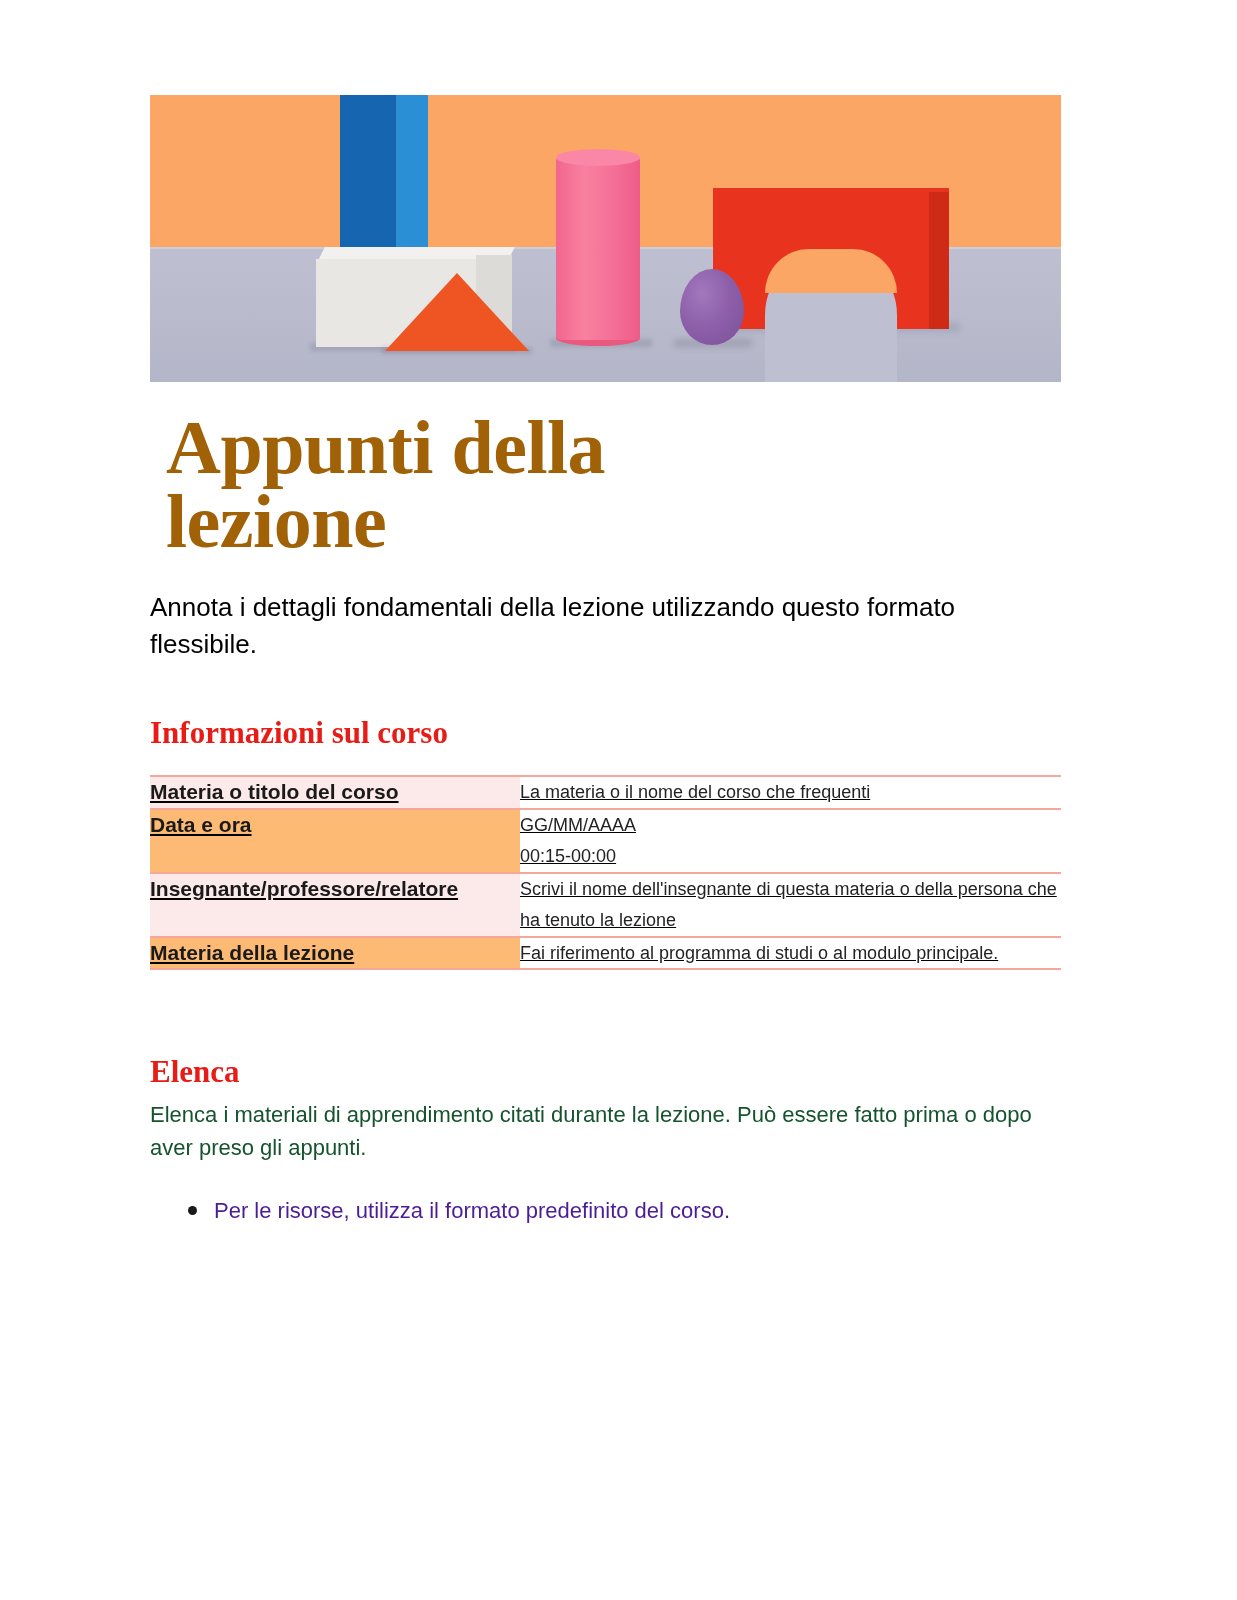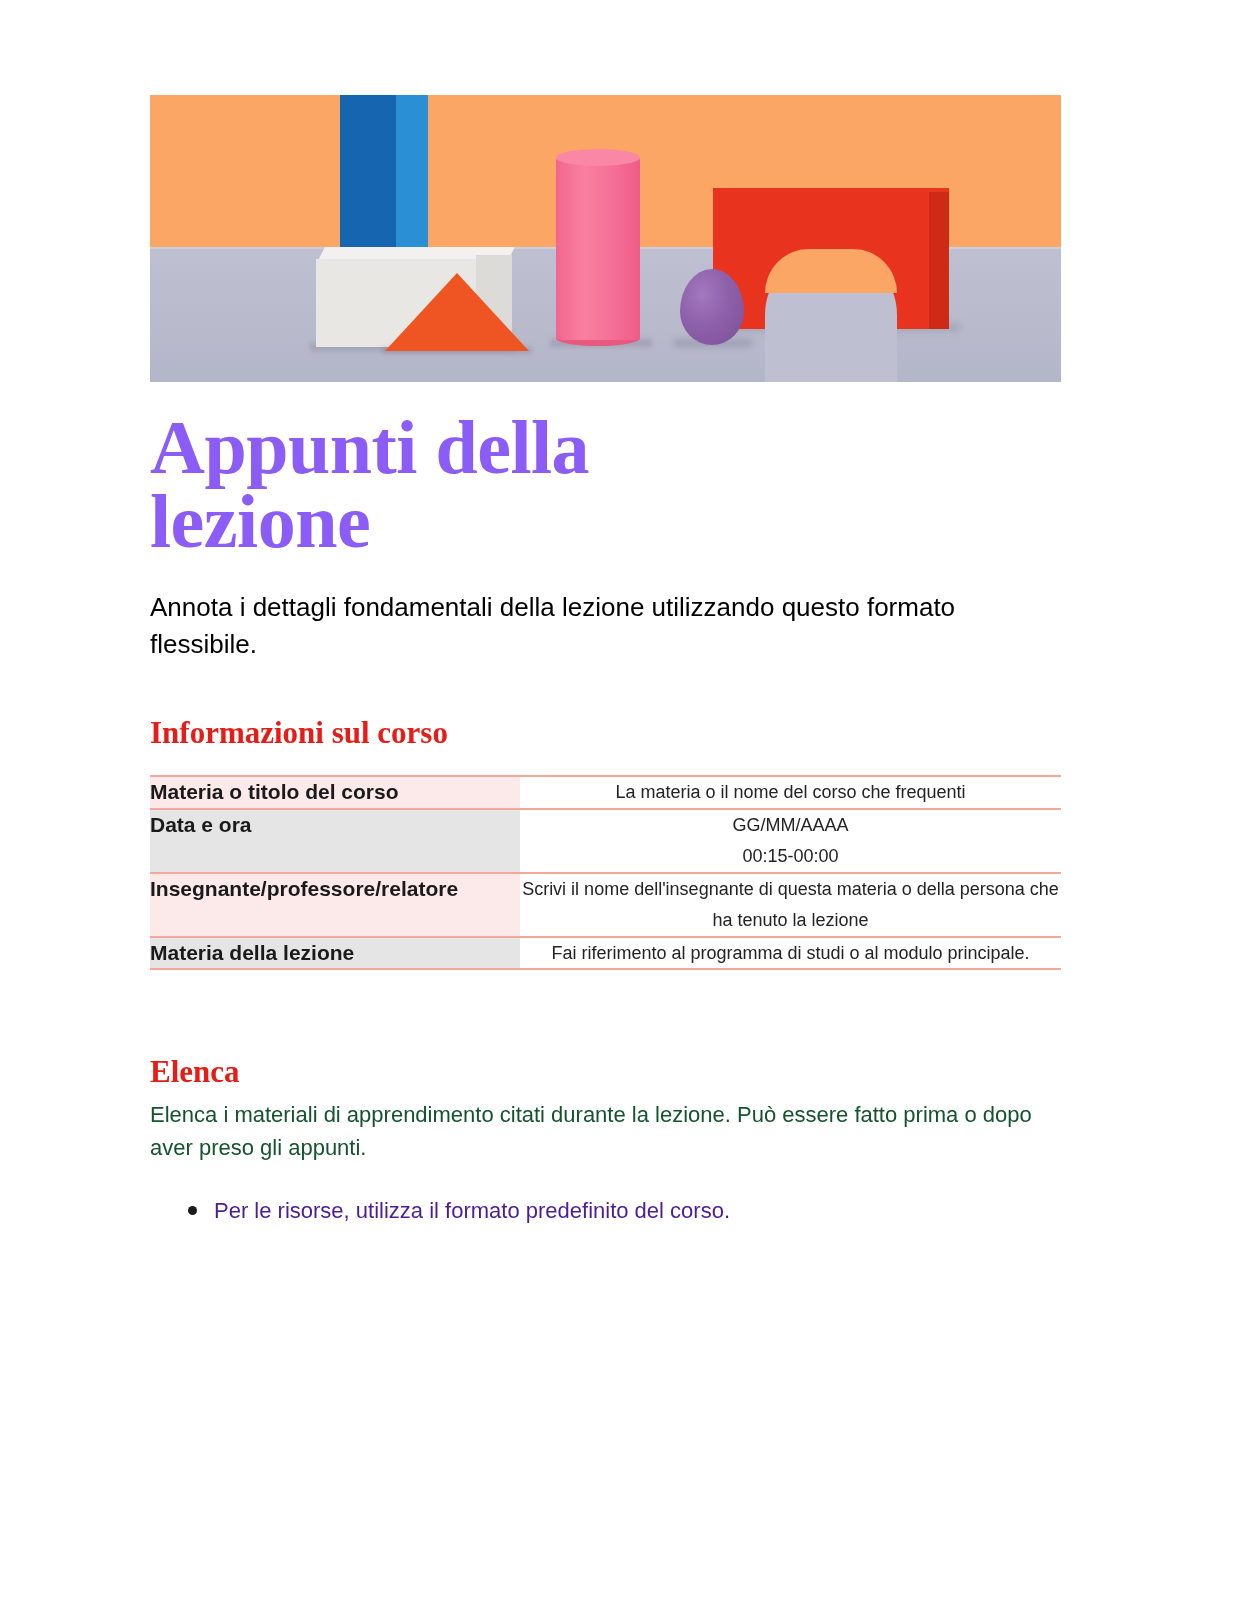--- a/index.html
+++ b/index.html
@@ -193,22 +193,22 @@
     background: rgba(90,92,112,0.25);
     filter: blur(3px);
   }
 
   
   .doc-title {
     font-family: "Liberation Serif", serif;
     font-weight: bold;
     font-size: 76px;
     line-height: 0.98;
-    color: #8b5cf6;
-    margin: 28px 0 0 0;
+    color: #a16207;
+    margin: 28px 0 0 16px;
     letter-spacing: -0.5px;
     max-width: 640px;
   }
   .doc-subtitle {
     font-size: 26px;
     line-height: 1.42;
     color: #000000;
     margin: 30px 0 0 0;
     max-width: 880px;
     font-weight: 400;
@@ -224,42 +224,43 @@
   }
   .sec-course { margin-top: 52px; }
   .sec-res { margin-top: 84px; }
 
   
   .info-table {
     width: 911px;
     border-collapse: collapse;
     margin-top: 24px;
     table-layout: fixed;
+    text-decoration: underline;
   }
   .info-table tr { border-top: 2px solid #f4a79a; }
   .info-table tr.last { border-bottom: 2px solid #f4a79a; }
   .info-table td { vertical-align: top; padding: 0; }
   .cell-label {
     width: 370px;
     font-size: 21px;
     font-weight: bold;
     color: #1a1a1a;
     padding: 24px 22px 26px 20px;
     line-height: 1.42;
   }
   .cell-value {
     font-size: 18px;
     color: #232323;
     padding: 26px 18px 26px 26px;
     line-height: 1.72;
     background: #ffffff;
   }
-  .cell-value .vline { display: block; text-align: center; }
+  .cell-value .vline { display: block; }
   .row-pink .cell-label { background: #fceaea; }
-  .row-peach .cell-label { background: #e5e5e5; }
+  .row-peach .cell-label { background: #fdba74; }
 
   
   .res-desc {
     font-size: 22px;
     line-height: 1.5;
     color: #14532d;
     margin: 8px 0 0 0;
     max-width: 890px;
   }
   .res-list {

